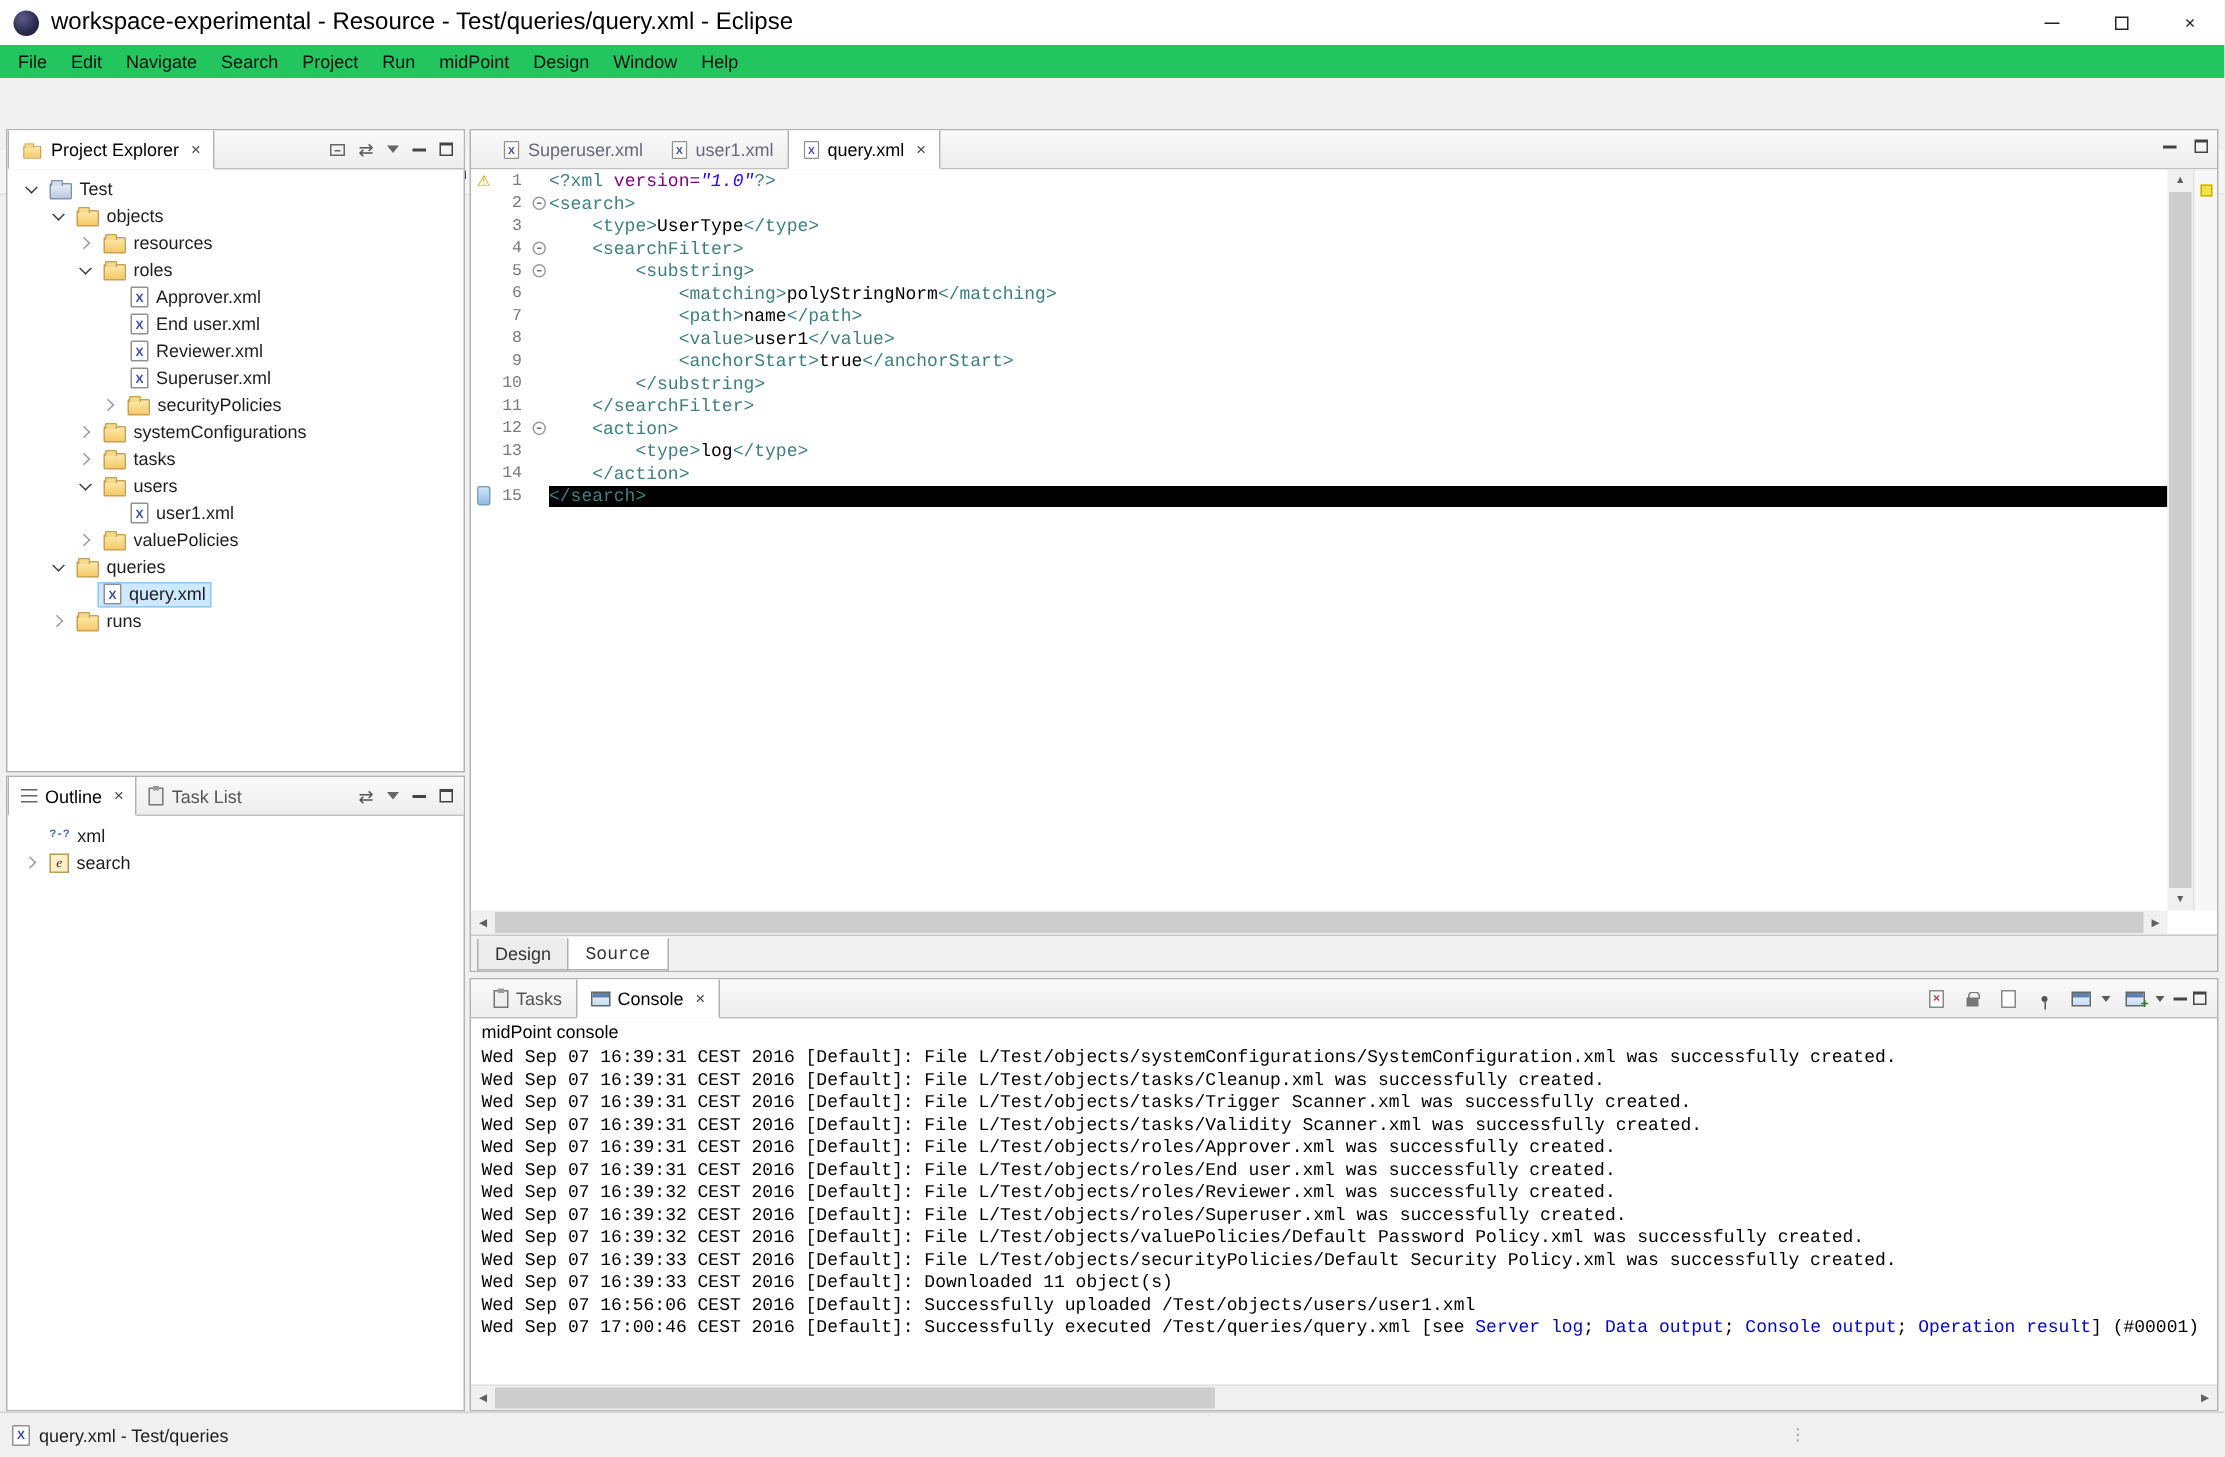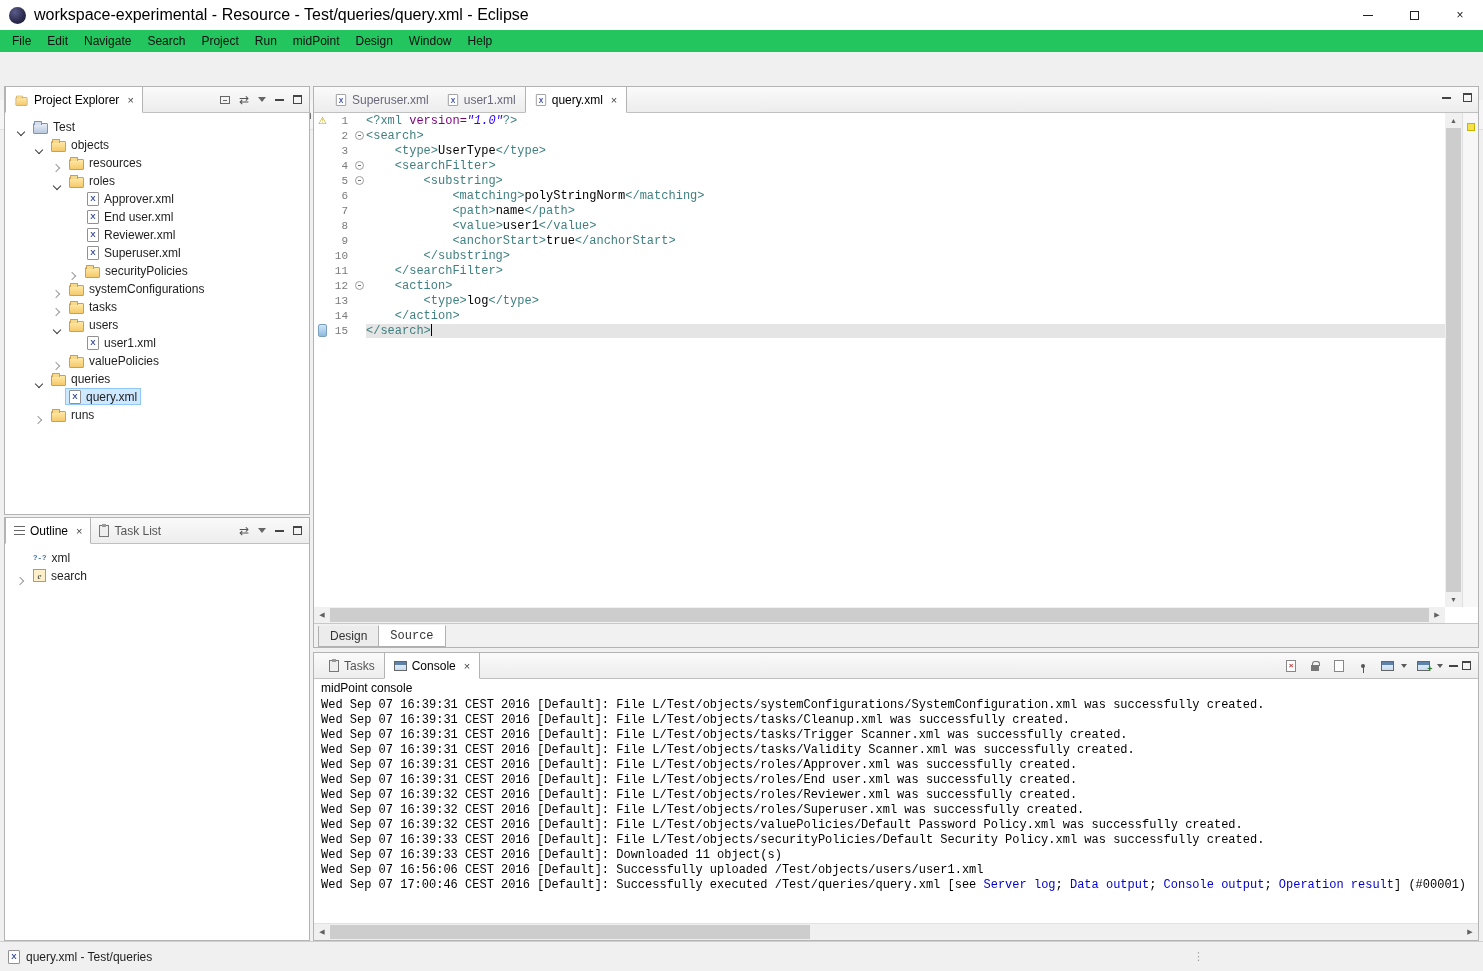--- a/index.html
+++ b/index.html
@@ -62,21 +62,21 @@
   .tab-close { font-size:11px; color:#444; margin-left:3px; }
   .hdr-icons { margin-left:auto; display:flex; align-items:center; gap:9px; padding-right:7px; color:#555; }
   .hicon { display:flex; align-items:center; justify-content:center; font-size:12px; }
   .g-menu { width:0; height:0; border-left:4px solid transparent; border-right:4px solid transparent; border-top:5px solid #666; }
   .g-collapse { width:10px; height:8px; border:1px solid #666; position:relative; }
   .g-collapse::after { content:""; position:absolute; left:2px; right:2px; top:3px; border-top:1px solid #666; }
   .g-minv { width:9px; height:2px; background:#444; }
   .g-maxv { width:9px; height:9px; border:1px solid #444; border-top-width:2px; }
   
   .tree { padding-top:4px; }
-  .tree-row { height:18px; display:flex; align-items:flex-end; }
+  .tree-row { height:18px; display:flex; align-items:center; }
   .chev-slot { width:16px; display:flex; align-items:center; justify-content:center; }
   .chev { width:6px; height:6px; border-right:1.6px solid #3c3c3c; border-bottom:1.6px solid #3c3c3c; display:inline-block; }
   .chev.open { transform:rotate(45deg); margin-top:-3px; }
   .chev.closed { transform:rotate(-45deg); border-color:#9b9b9b; margin-left:-2px; }
   .row-core { display:flex; align-items:center; gap:5px; padding:0 3px; height:17px; border:1px solid transparent; }
   .row-core.selected { background:#cde8ff; border:1px solid #90c8f6; }
   .tree-label { white-space:nowrap; }
   .ic-folder { width:15px; height:11px; position:relative; background:linear-gradient(#ffe9a8,#f5c96a); border:1px solid #caa052; border-radius:1px; margin-top:3px; flex:none; }
   .ic-folder::before { content:""; position:absolute; top:-3px; left:0; width:6px; height:3px; background:#f5d98c; border:1px solid #caa052; border-bottom:none; border-radius:1px 1px 0 0; }
   .ic-project { background:linear-gradient(#e8eef7,#b9c8de); border-color:#8094b0; }
@@ -94,21 +94,21 @@
   .code-area { position:absolute; left:0; top:26px; right:33px; bottom:40px; overflow:hidden; background:#fff; }
   .code-row { display:flex; height:15px; align-items:center; }
   .ann { width:17px; display:flex; align-items:center; justify-content:center; flex:none; }
   .ann.warn { font-size:10px; color:#c9a400; }
   .cur-marker { width:9px; height:13px; border-radius:2px; background:linear-gradient(180deg,#cfe6f7,#8fbbdd); border:1px solid #7aa0c0; }
   .lnum { width:21px; flex:none; text-align:right; padding-right:4px; color:#7b7b7b; font:11px "Liberation Mono", monospace; }
   .fold { width:14px; flex:none; display:flex; align-items:center; justify-content:center; }
   .fold-dot { width:9px; height:9px; border:1px solid #9c9c9c; border-radius:50%; position:relative; background:#fff; }
   .fold-dot::after { content:""; position:absolute; left:2px; right:2px; top:3px; border-top:1px solid #707070; }
   .ctext { flex:1; white-space:pre; font:12px "Liberation Mono", monospace; }
-  .code-row.current .ctext { background:#e5e5e5; }
+  .code-row.current .ctext { background:#000000; }
   .t-tag { color:#3f7f7f; }
   .t-attr { color:#7f007f; }
   .t-value { color:#2a00ff; font-style:italic; }
   .t-text { color:#000; }
   .caret { display:inline-block; width:1px; height:12px; background:#000; vertical-align:-2px; }
   .vscroll { position:absolute; top:26px; right:16px; width:17px; bottom:40px; background:#f0f0f0; }
   .vscroll .sb-arrow { height:15px; display:flex; align-items:center; justify-content:center; font-size:7px; color:#606060; }
   .vscroll .sb-thumb { position:absolute; top:15px; bottom:15px; left:1px; right:1px; background:#cdcdcd; }
   .overview-ruler { position:absolute; top:26px; right:0; width:16px; bottom:40px; background:#f7f7f7; border-left:1px solid #e0e0e0; }
   .ov-warn { position:absolute; top:10px; left:4px; width:8px; height:8px; background:#f2e14c; border:1px solid #c9b400; }

